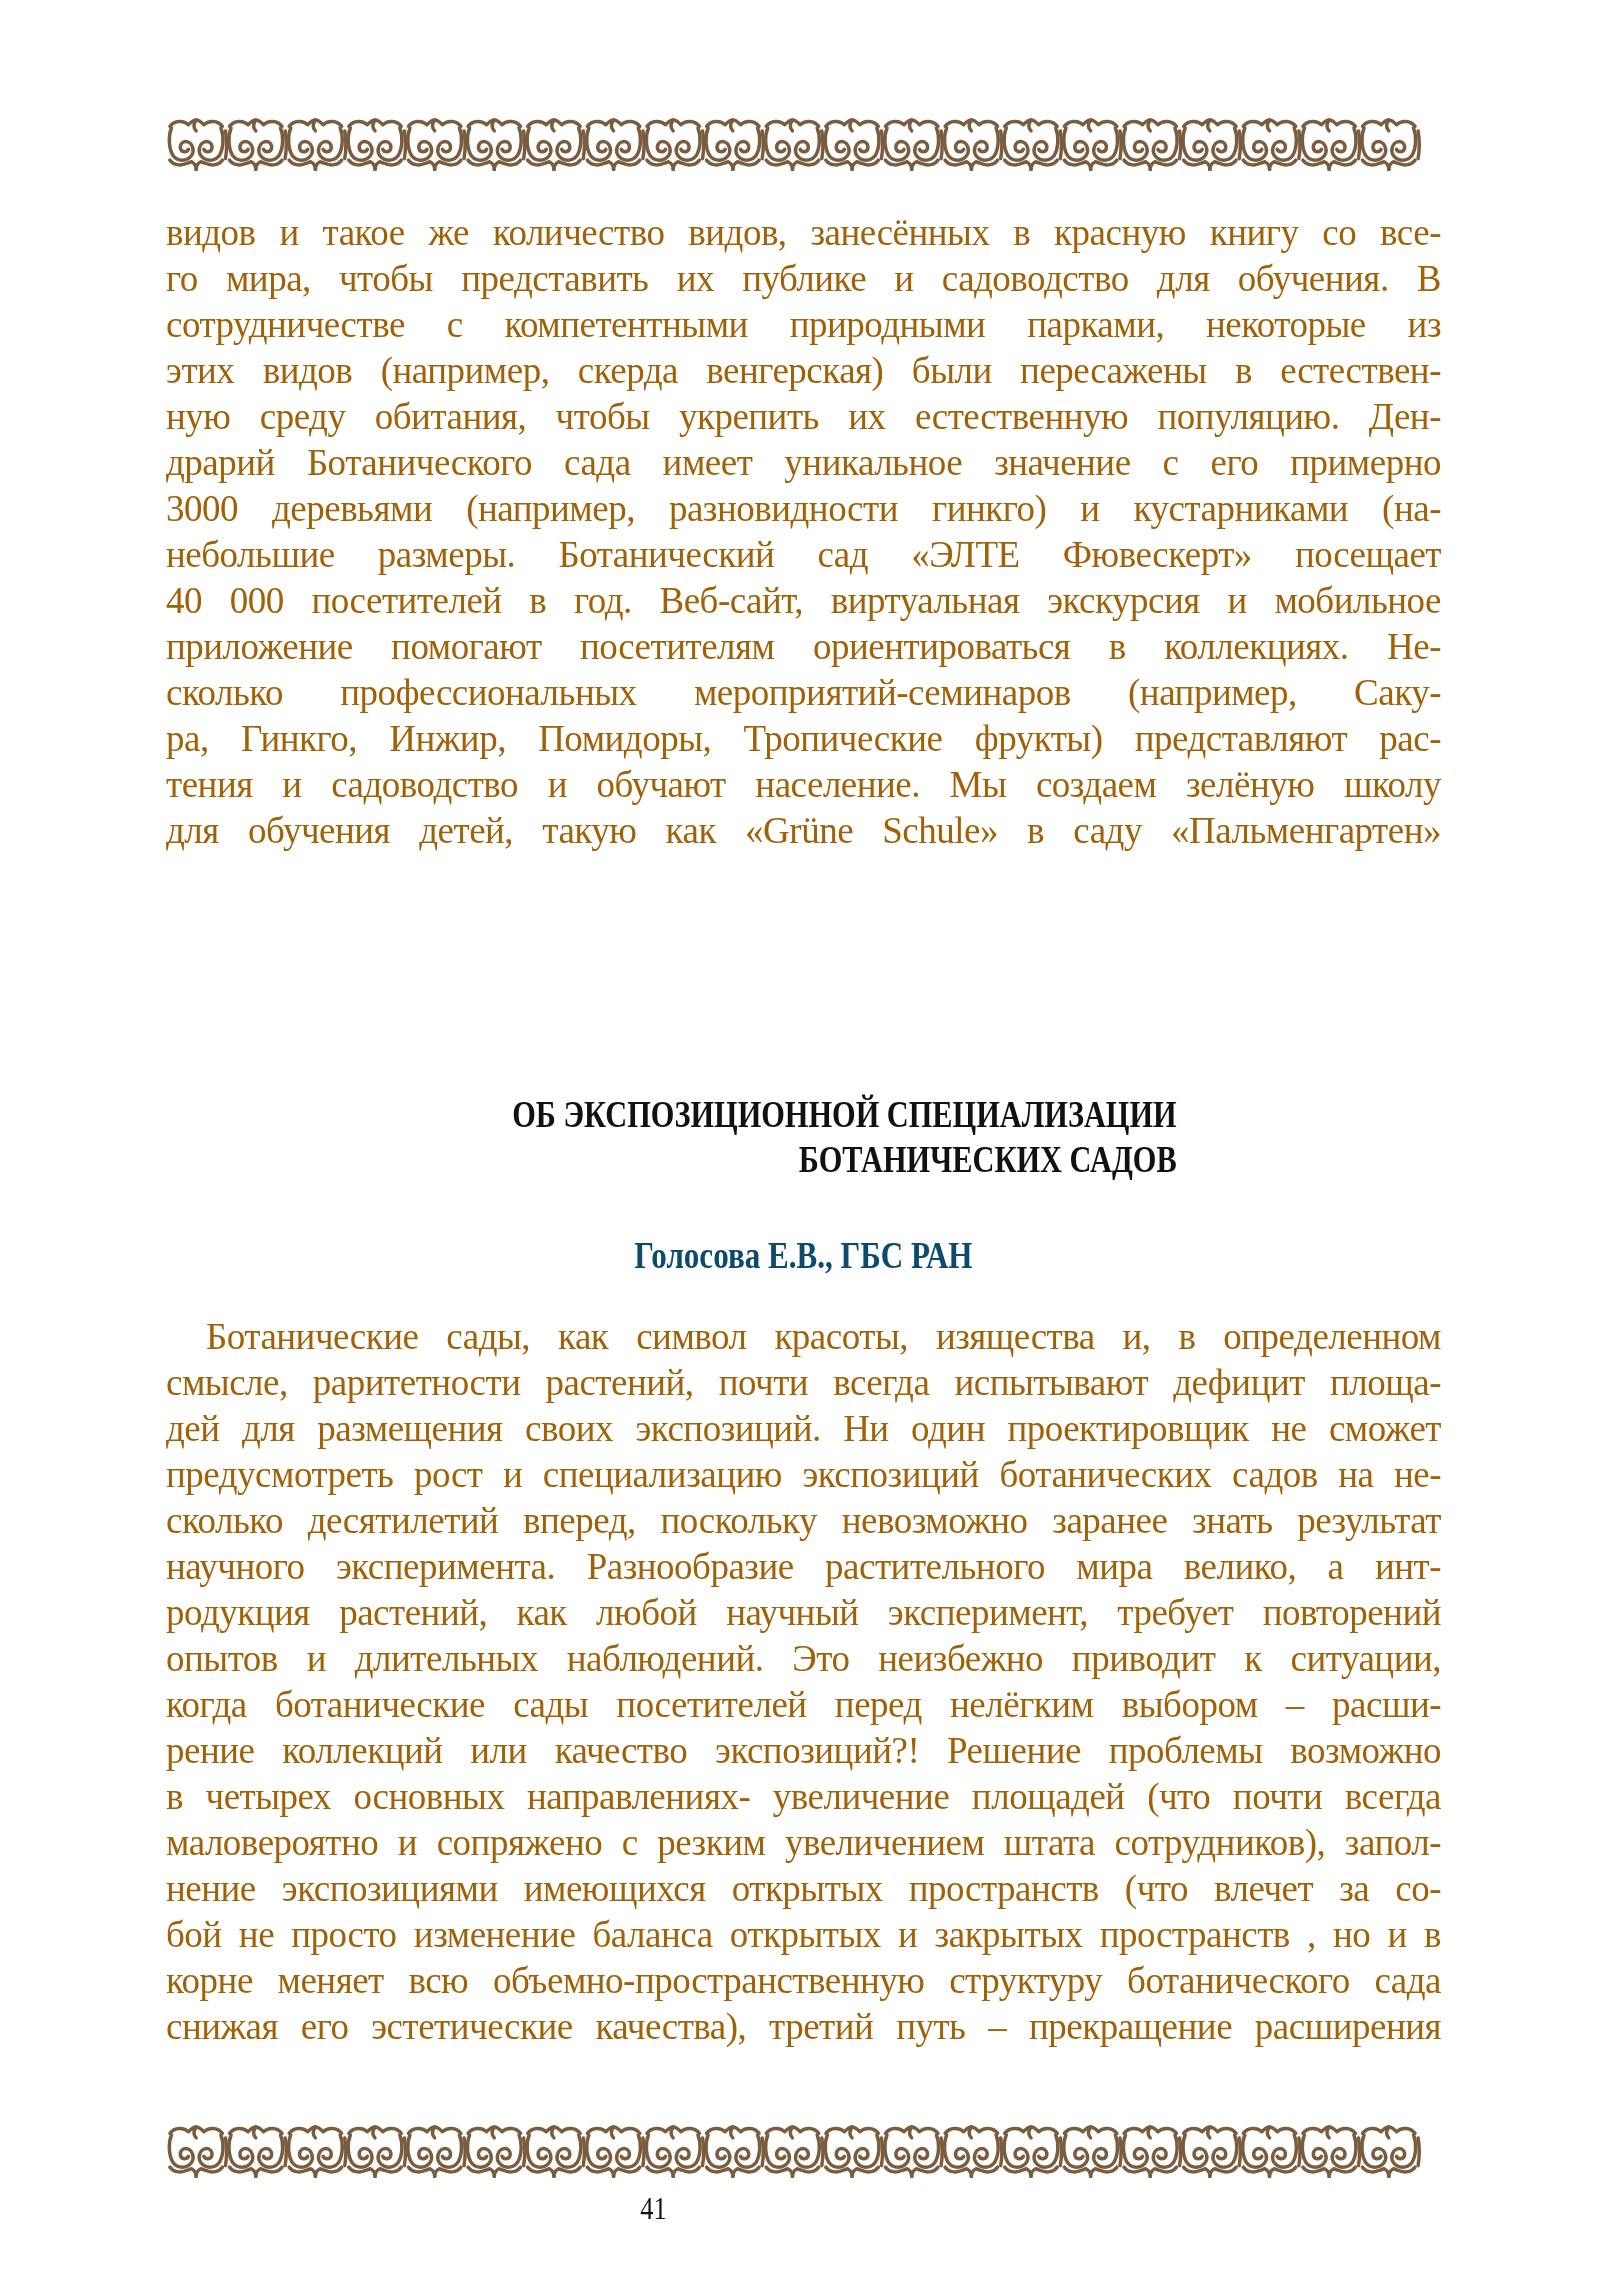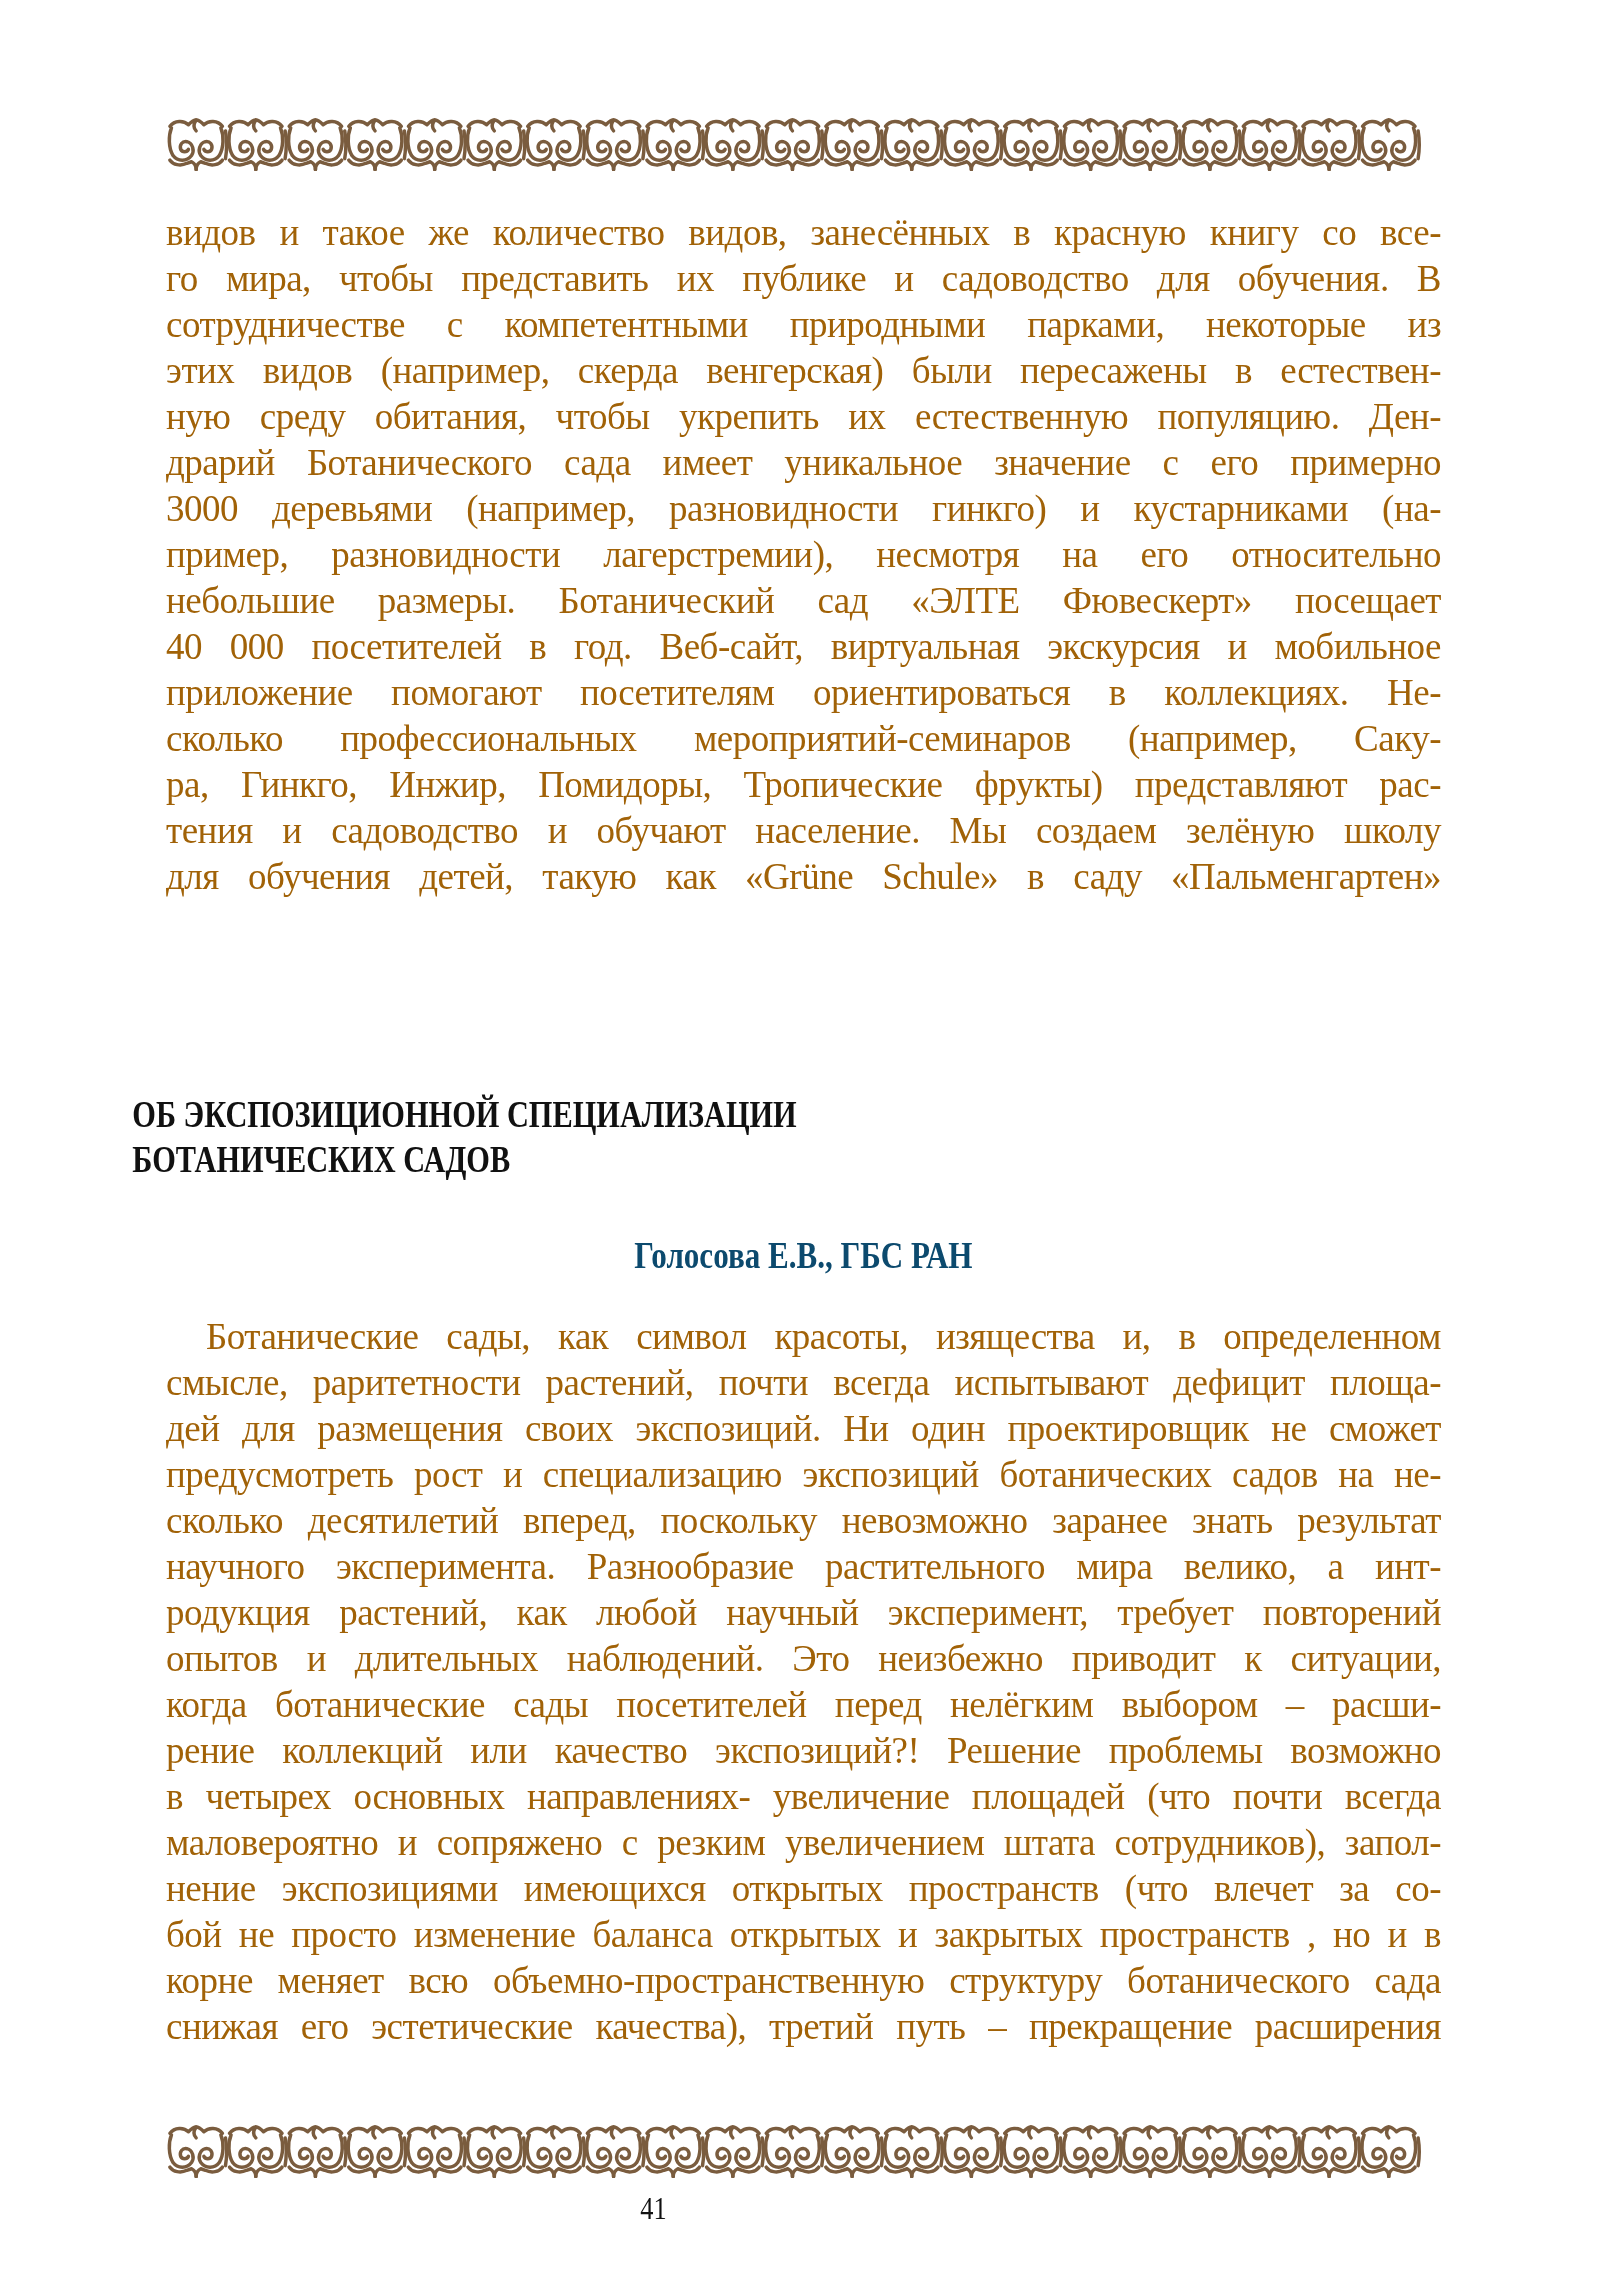--- a/index.html
+++ b/index.html
@@ -9,21 +9,21 @@
   .ornament-bottom { top: 2124px; }
   .text-block { position: absolute; left: 166px; width: 1275px; font-family: "Liberation Serif", serif; color: #a16207; }
   .line { height: 46px; line-height: 46px; font-size: 37px; white-space: nowrap; text-align: justify; text-align-last: justify; letter-spacing: -0.5px; }
   .line.last { text-align-last: left; }
   .line span { display: inline; }
   .line.indent { padding-left: 40px; }
   .cond { display: block; transform: scaleX(0.86); transform-origin: left center; width: calc(100% / 0.86); text-align: justify; text-align-last: justify; }
   .line.last .cond { text-align-last: left; }
   .para-1 { top: 210px; }
   .para-2 { top: 1314px; }
-  .heading { position: absolute; left: 16px; width: 1293px; top: 1092px; text-align: left; font-family: "Liberation Serif", serif; font-weight: bold; font-size: 37px; line-height: 45px; color: #111; }
+  .heading { position: absolute; left: 0; width: 1293px; top: 1092px; text-align: right; font-family: "Liberation Serif", serif; font-weight: bold; font-size: 37px; line-height: 45px; color: #111; }
   .heading .hl { display: block; transform: scaleX(0.82); }
   .author { position: absolute; left: 0; width: 1607px; top: 1234px; text-align: center; font-family: "Liberation Serif", serif; font-weight: bold; font-size: 37px; color: #0c4a6e; }
   .author span { display: inline-block; transform: scaleX(0.84); }
   .page-number { position: absolute; left: 0; width: 1306px; top: 2191px; text-align: center; font-family: "Liberation Serif", serif; font-size: 31px; color: #111; }
   .page-number span { display: inline-block; transform: scaleX(0.85); }
 </style>
 </head>
 <body>
 
 <div class="ornament ornament-top">
@@ -68,21 +68,20 @@
 </div>
 
 <div class="text-block para-1" id="para1">
     <div class="line"><span class="cond">видов и такое же количество видов, занесённых в красную книгу со все-</span></div>
     <div class="line"><span class="cond">го мира, чтобы представить их публике и садоводство для обучения. В</span></div>
     <div class="line"><span class="cond">сотрудничестве с компетентными природными парками, некоторые из</span></div>
     <div class="line"><span class="cond">этих видов (например, скерда венгерская) были пересажены в естествен-</span></div>
     <div class="line"><span class="cond">ную среду обитания, чтобы укрепить их естественную популяцию. Ден-</span></div>
     <div class="line"><span class="cond">драрий Ботанического сада имеет уникальное значение с его примерно</span></div>
     <div class="line"><span class="cond">3000 деревьями (например, разновидности гинкго) и кустарниками (на-</span></div>
-    <div class="line"><span class="cond">пример, разновидности лагерстремии), несмотря на его относительно</span></div>
     <div class="line"><span class="cond">небольшие размеры. Ботанический сад «ЭЛТЕ Фювескерт» посещает</span></div>
     <div class="line"><span class="cond">40 000 посетителей в год. Веб-сайт, виртуальная экскурсия и мобильное</span></div>
     <div class="line"><span class="cond">приложение помогают посетителям ориентироваться в коллекциях. Не-</span></div>
     <div class="line"><span class="cond">сколько профессиональных мероприятий-семинаров (например, Саку-</span></div>
     <div class="line"><span class="cond">ра, Гинкго, Инжир, Помидоры, Тропические фрукты) представляют рас-</span></div>
     <div class="line"><span class="cond">тения и садоводство и обучают население. Мы создаем зелёную школу</span></div>
     <div class="line"><span class="cond">для обучения детей, такую как «Grüne Schule» в саду «Пальменгартен»</span></div>
   </div>
 
 <div class="heading">

